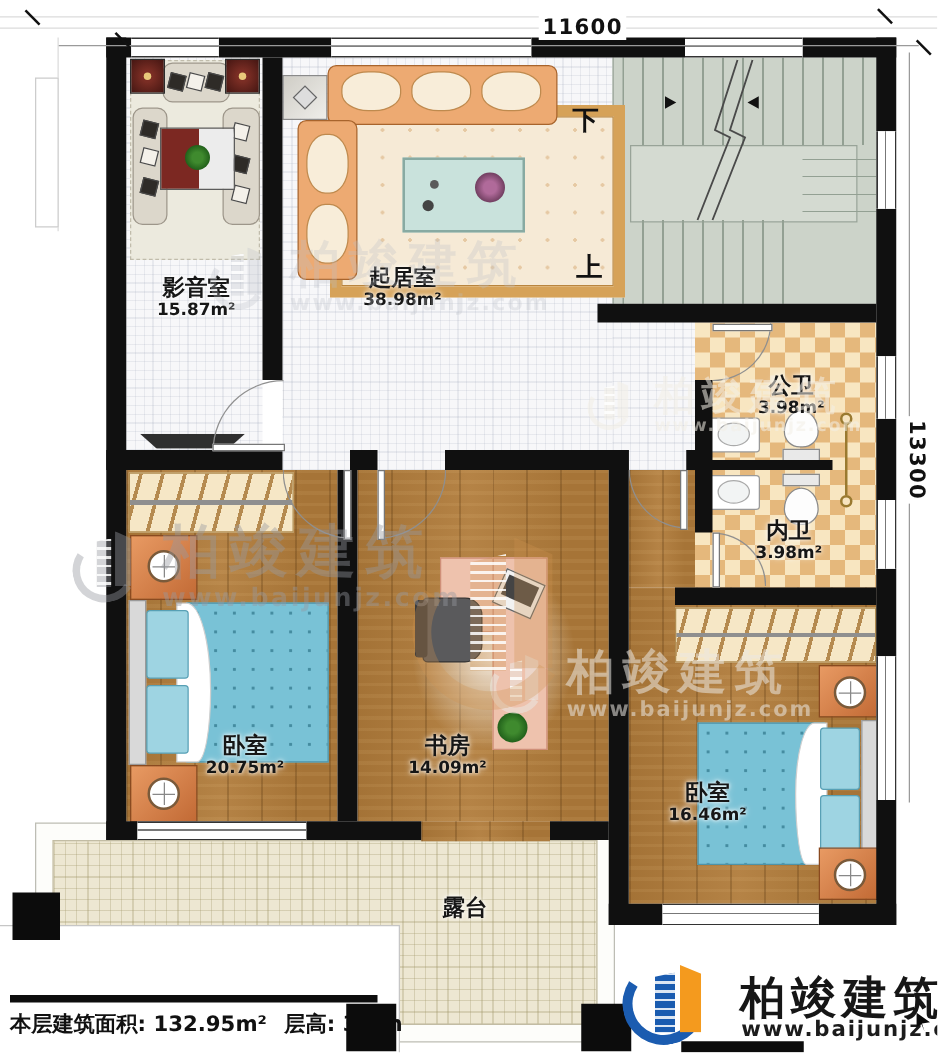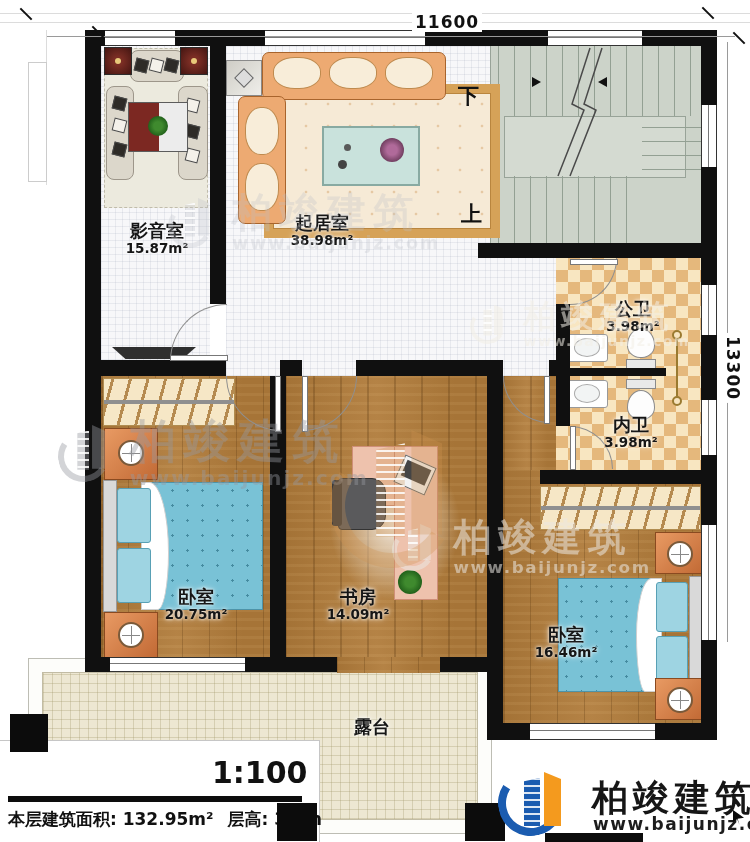--- a/index.html
+++ b/index.html
@@ -393,26 +393,25 @@
         <div class="lm-b1"></div>
         <div class="lm-b2"></div>
       </div>
   </div>
 
   <div class="dline" style="left:47px;top:36px;width:688px;height:1px"></div>
   <div class="tick" style="left:90px;top:31px"></div>
   <div class="tick" style="left:18px;top:13px"></div>
   <div class="tick" style="left:700px;top:12px"></div>
   <div class="tick" style="left:731px;top:37px"></div>
-  <div class="dimtxt" style="left:412px;top:12px">11600</div>
+  <div class="dimtxt" style="left:431px;top:12px">11600</div>
   <div class="dline" style="left:727px;top:42px;width:1px;height:600px"></div>
   <div class="dimtxt" style="left:698px;top:358px;transform:rotate(90deg);transform-origin:center">13300</div>
 
   <div class="tpanel" style="left:-2px;top:740px;width:320px;height:104px"></div>
-  <div class="tscale" style="left:212px;top:755px">1:100</div>
   <div class="tbar" style="left:8px;top:796px;width:294px;height:6px"></div>
   <div class="tstats" style="left:8px;top:808px">
     <span>本层建筑面积: 132.95m²</span><span>层高: 3.3m</span>
   </div>
 
   <div class="col" style="left:10px;top:714px;width:38px;height:38px"></div>
   <div class="col" style="left:277px;top:803px;width:40px;height:38px"></div>
   <div class="col" style="left:465px;top:803px;width:40px;height:38px"></div>
   <div class="col" style="left:545px;top:833px;width:98px;height:9px"></div>
 

